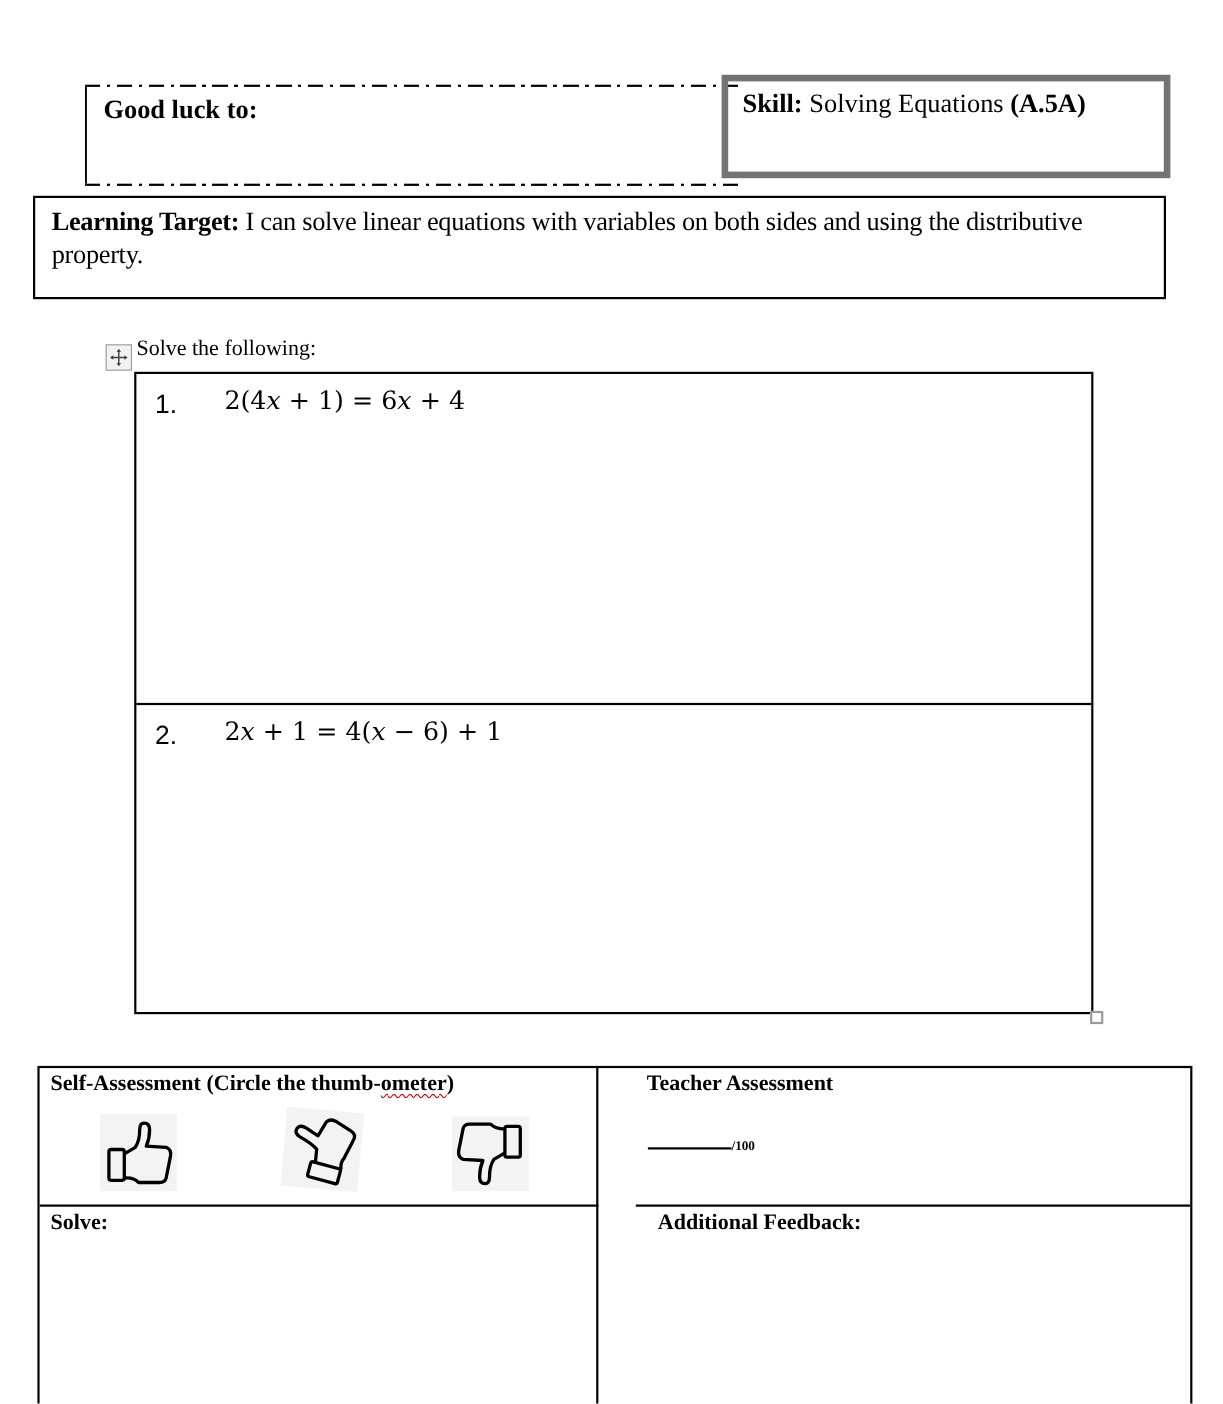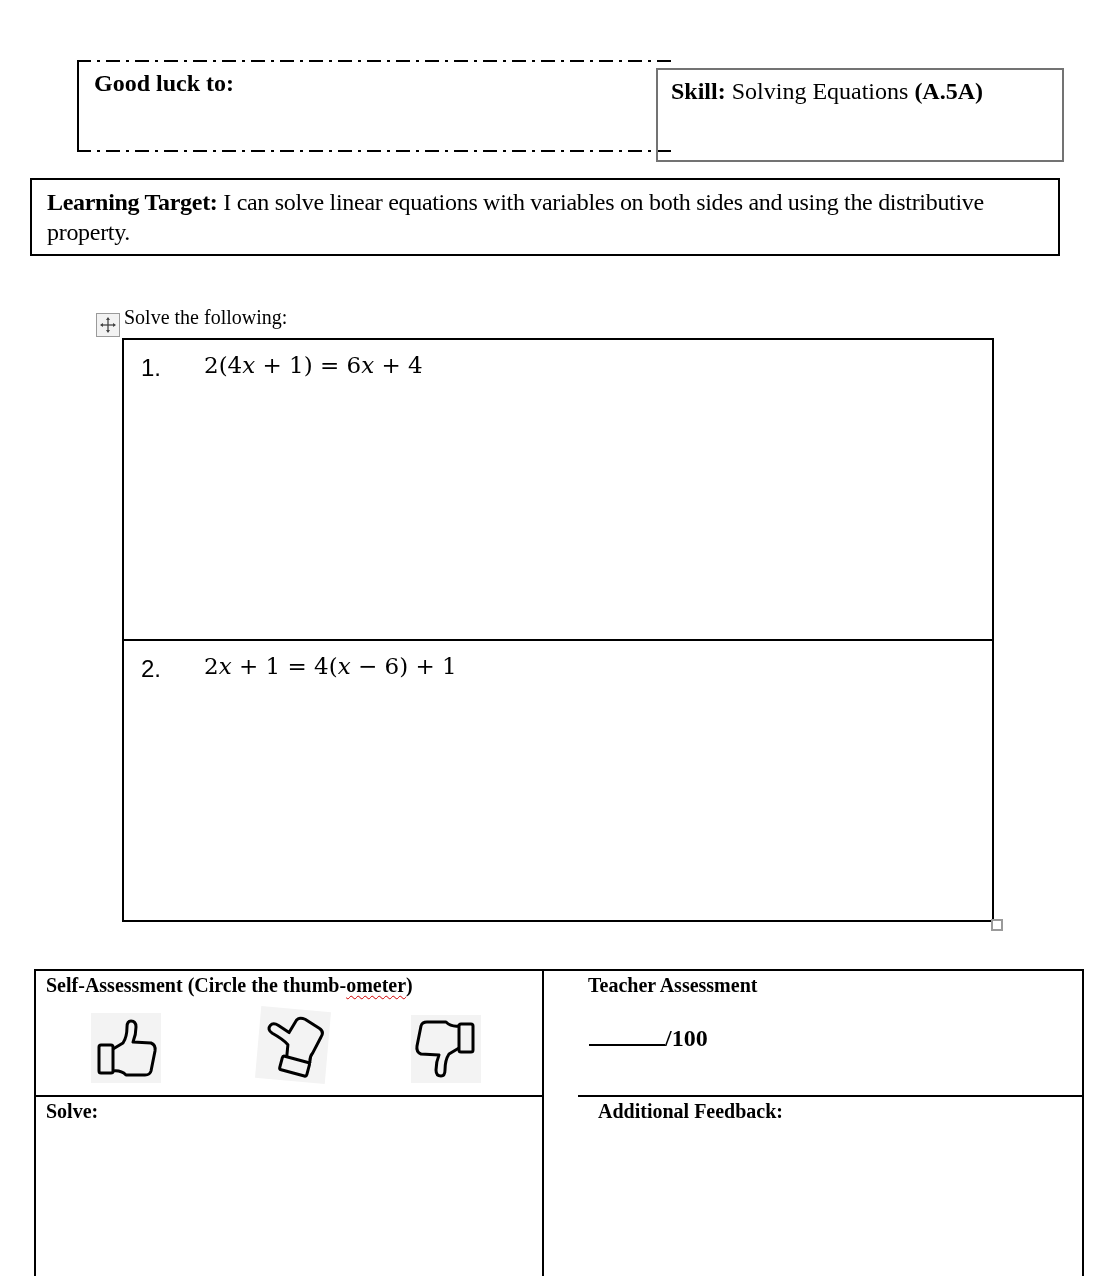--- a/index.html
+++ b/index.html
@@ -4,35 +4,35 @@
   <style>
     html, body { margin: 0; padding: 0; background: #ffffff; }
     body {
       width: 1112px; height: 1276px; position: relative; overflow: hidden;
       font-family: "Liberation Serif", "DejaVu Serif", serif; color: #000;
     }
     .abs { position: absolute; box-sizing: border-box; }
 
     
     .goodluck {
-      left: 77px; top: 60px; width: 596px; height: 92px;
+      left: 77px; top: 77px; width: 596px; height: 92px;
       border: 2px dashed #000;
       border-image: repeating-linear-gradient(90deg, #000 0 14px, transparent 14px 20px, #000 20px 23px, transparent 23px 29px) 2;
       font-family: Liberation Serif, serif;
     }
     .goodluck .lbl { position: absolute; left: 15px; top: 8px; font-size: 24px; font-weight: bold; }
     .skill {
       left: 656px; top: 68px; width: 408px; height: 94px;
-      border: 2px solid #737373;
+      border: 6px solid #737373;
     }
     .skill .lbl { position: absolute; left: 13px; top: 8px; font-size: 24px; }
     .skill b { font-weight: bold; }
 
     .target {
-      left: 30px; top: 178px; width: 1030px; height: 78px;
+      left: 30px; top: 178px; width: 1030px; height: 94px;
       border: 2px solid #000;
       padding-left: 40px;
     }
     .target .txt {
       position: absolute; left: 15px; top: 7px; right: 60px;
       font-size: 24px; line-height: 30px; letter-spacing: -0.3px;
     }
 
     .instr { left: 124px; top: 288px; font-size: 20px; margin-top: 18px; }
 
@@ -74,21 +74,21 @@
       text-underline-offset: 3px;
     }
     .thumb {
       position: absolute; background: #f3f3f3;
       display: flex; align-items: center; justify-content: center;
     }
     .thumb.up { left: 55px; top: 42px; width: 70px; height: 70px; }
     .thumb.side { left: 222px; top: 38px; width: 70px; height: 72px; transform: rotate(5deg); }
     .thumb.down { left: 375px; top: 44px; width: 70px; height: 68px; }
 
-    .score { position: absolute; left: 11px; top: 54px; font-size: 24px; font-weight: bold; }
+    .score { position: absolute; left: 11px; top: 54px; font-size: 12px; font-weight: bold; }
     .score .blank { display: inline-block; width: 76px; border-bottom: 2px solid #000; height: 18px; vertical-align: baseline; }
   </style>
 </head>
 <body>
 
 <div class="abs goodluck">
   <span class="lbl">Good luck to:</span>
 </div>
 
 <div class="abs skill">

